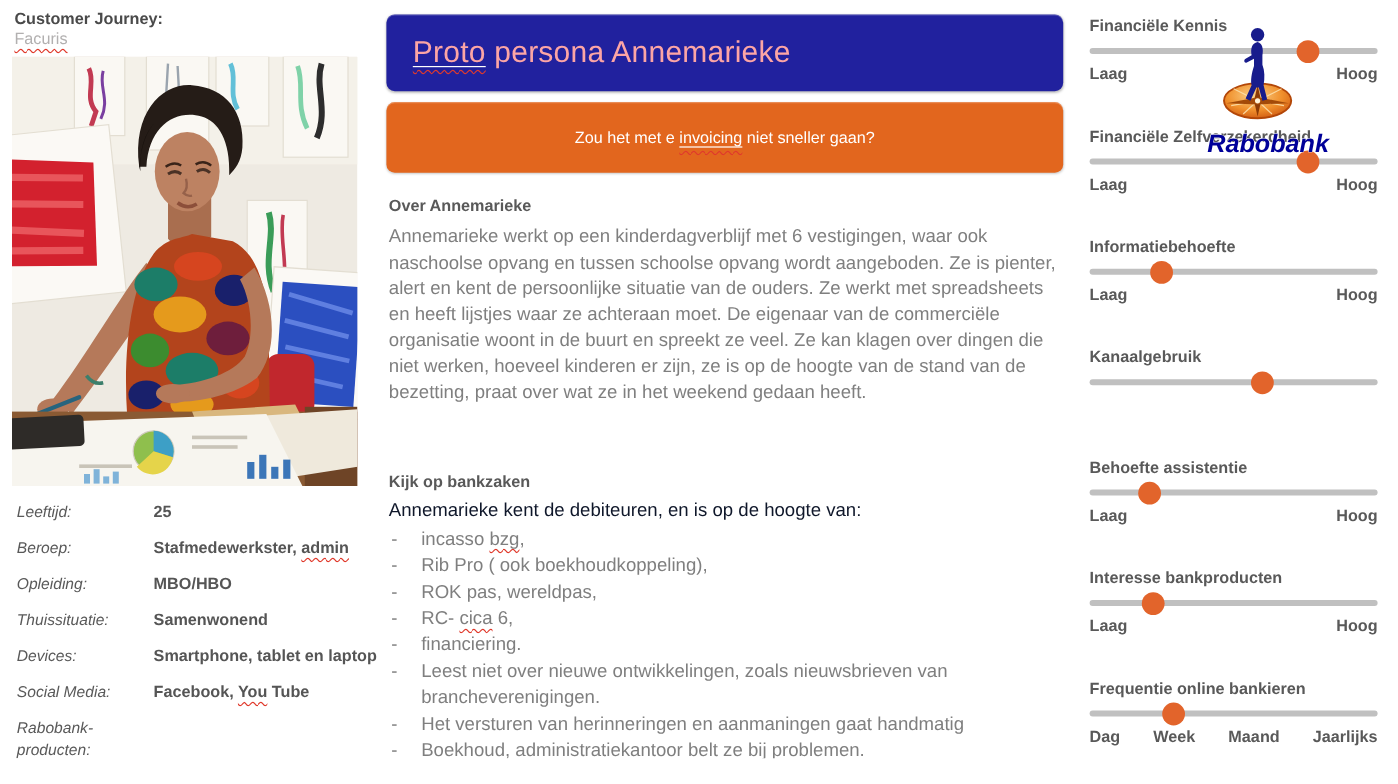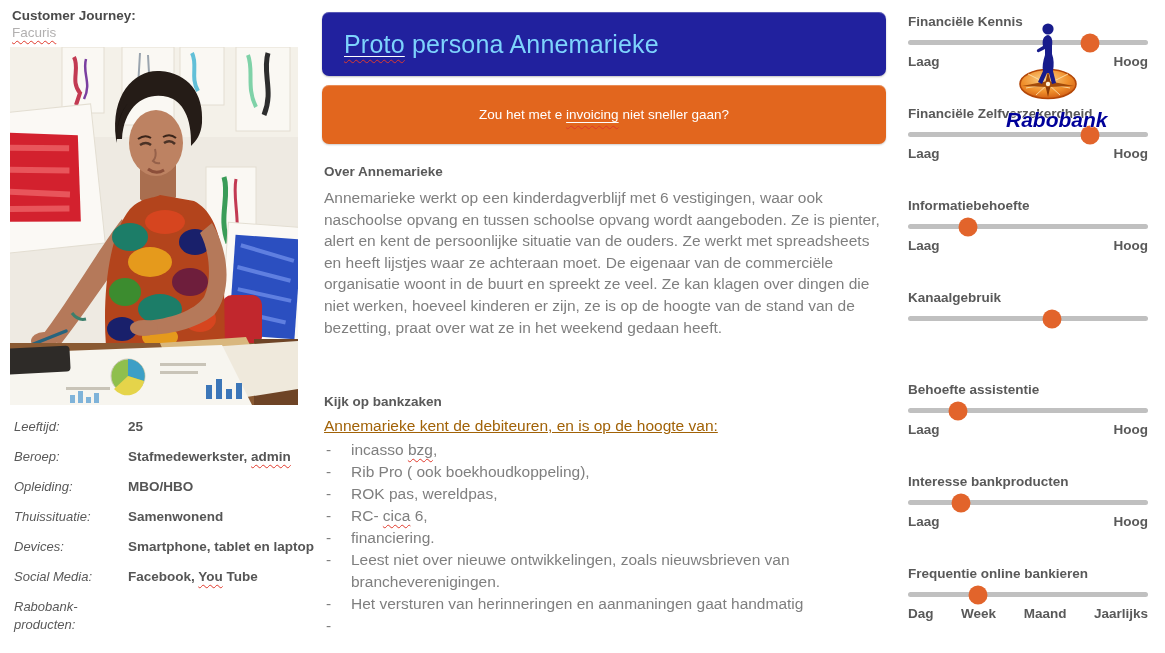--- a/index.html
+++ b/index.html
@@ -26,30 +26,30 @@
   .profile { position:absolute; left:14px; top:418px; width:300px; }
   .p-row { display:flex; margin-bottom:12px; }
   .p-label { width:114px; font-size:13px; font-style:italic; color:#595959; flex:0 0 114px; line-height:18px; }
   .p-value { font-size:13.5px; font-weight:bold; color:#555555; line-height:18px; }
 
   
   .center { position:absolute; left:322px; top:0; width:564px; }
   .banner-blue { position:absolute; left:0; top:12px; width:564px; height:64px; background:#21219e;
                  border-radius:7px; display:flex; align-items:center; padding-left:22px;
                  box-shadow:inset 0 1px 0 rgba(255,255,255,.25), 0 1px 2px rgba(0,0,0,.25); }
-  .banner-blue .title { color:#7dd3fc; font-size:25px; font-weight:400; letter-spacing:.2px; }
+  .banner-blue .title { color:#fca5a5; font-size:25px; font-weight:400; letter-spacing:.2px; }
   .banner-orange { position:absolute; left:0; top:85px; width:564px; height:59px; background:#e2661e;
                    border-radius:7px; display:flex; align-items:center; justify-content:center;
                    box-shadow:inset 0 1px 0 rgba(255,255,255,.25), 0 1px 2px rgba(0,0,0,.2); }
   .banner-orange .quote { color:#fff; font-size:13.5px; }
   .sec-heading { position:absolute; left:2px; font-size:13.5px; font-weight:bold; color:#595959; }
   .h-over { top:164px; }
   .h-bank { top:394px; }
   .about-body { position:absolute; left:2px; top:187px; width:562px; font-size:15.5px; line-height:21.6px; color:#7f7f7f; }
-  .bank-intro { position:absolute; left:2px; top:417px; width:562px; font-size:15.5px; color:#a16207;text-decoration:underline; }
+  .bank-intro { position:absolute; left:2px; top:417px; width:562px; font-size:15.5px; color:#0f172a; }
   .bank-list { position:absolute; left:2px; top:439px; width:562px; }
   .b-item { position:relative; padding-left:27px; font-size:15.5px; line-height:22px; color:#7f7f7f; }
   .b-item .marker { position:absolute; left:2px; top:0; }
 
   
   .rightcol { position:absolute; left:908px; top:0; width:240px; height:653px; }
   .slider-group { position:absolute; left:0; width:240px; }
   .slider-label { font-size:13.5px; font-weight:bold; color:#595959; height:17px; }
   .slider-track { position:relative; margin-top:9px; height:5px; background:#c0c0c0; border-radius:2.5px; }
   .slider-dot { position:absolute; top:50%; width:19px; height:19px; border-radius:50%;
@@ -219,21 +219,21 @@
     <div class="sec-heading h-bank">Kijk op bankzaken</div>
     <div class="bank-intro">Annemarieke kent de debiteuren, en is op de hoogte van:</div>
     <div class="bank-list">
         <div class="b-item"><span class="marker">-</span><span>incasso </span><span class="sq">bzg</span><span>,</span></div>
         <div class="b-item"><span class="marker">-</span><span>Rib Pro ( ook boekhoudkoppeling),</span></div>
         <div class="b-item"><span class="marker">-</span><span>ROK pas, wereldpas,</span></div>
         <div class="b-item"><span class="marker">-</span><span>RC- </span><span class="sq">cica</span><span> 6,</span></div>
         <div class="b-item"><span class="marker">-</span><span>financiering.</span></div>
         <div class="b-item"><span class="marker">-</span><span>Leest niet over nieuwe ontwikkelingen, zoals nieuwsbrieven van brancheverenigingen.</span></div>
         <div class="b-item"><span class="marker">-</span><span>Het versturen van herinneringen en aanmaningen gaat handmatig</span></div>
-        <div class="b-item"><span class="marker">-</span></div>
+        <div class="b-item"><span class="marker">-</span><span>Boekhoud, administratiekantoor belt ze bij problemen.</span></div>
       </div>
   </div>
 
   <div class="rightcol">
       <div class="slider-group" style="top: 14px;">
         <div class="slider-label">Financiële Kennis</div>
         <div class="slider-track">
           <div class="slider-dot" style="left: 76%;"></div>
         </div>
         <div class="slider-ticks">

